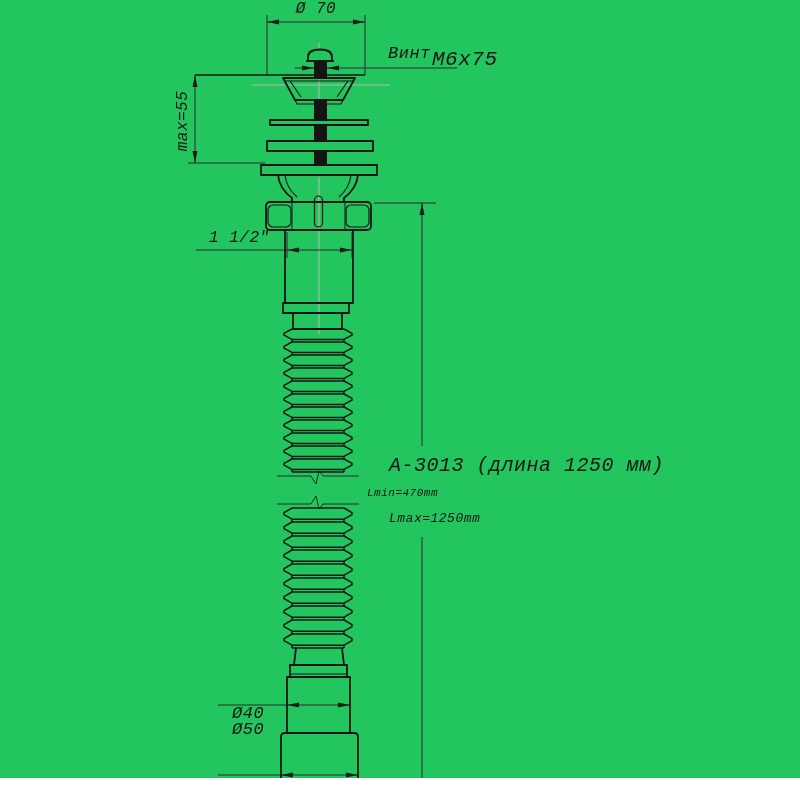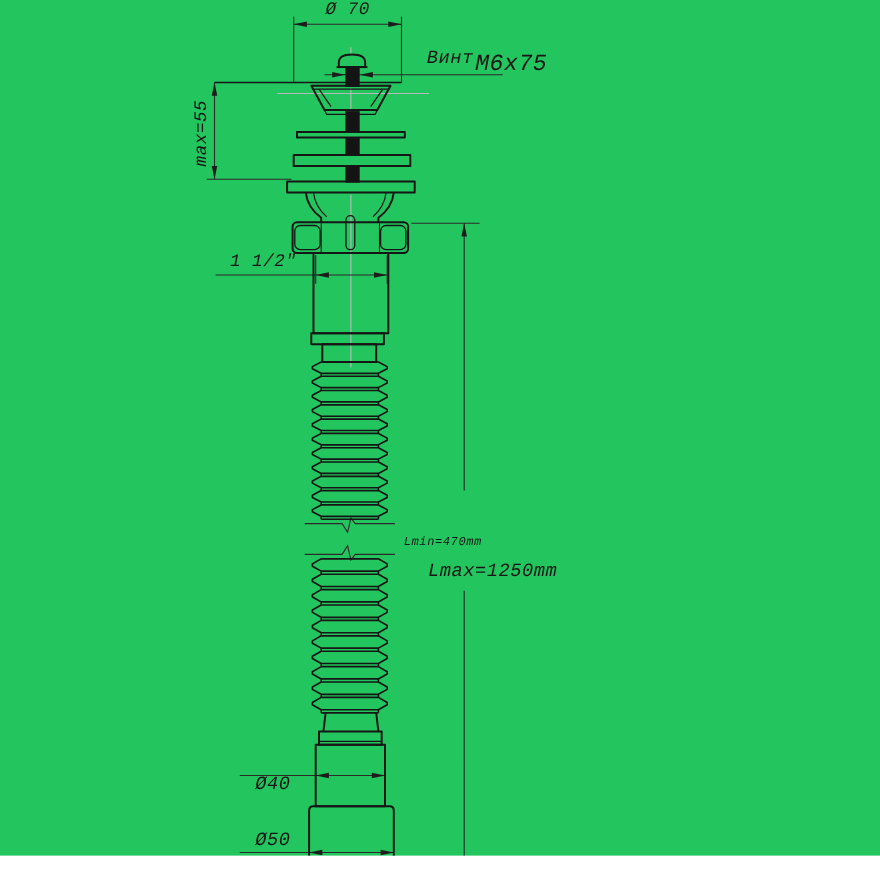--- a/index.html
+++ b/index.html
@@ -12,23 +12,23 @@
     position:absolute;font-style:italic;color:#161616;white-space:nowrap;
     letter-spacing:0.5px;line-height:1.1;
   }
   #lbl-d70{left:266px;top:1px;width:100px;text-align:center;font-size:16px;}
   #lbl-vint{left:388px;top:25px;font-size:17px;margin-top:20px;}
   #lbl-m6{left:388px;top:48px;font-size:21px;margin-left:44px;}
   #lbl-max{left:134px;top:112px;width:100px;height:18px;text-align:center;font-size:16px;transform:rotate(-90deg);}
   #lbl-thread{left:209px;top:230px;font-size:16px;}
   #lbl-model{left:389px;top:455px;font-size:20px;}
   #lbl-lmin{left:367px;top:487px;font-size:11px;}
-  #lbl-lmax{left:389px;top:512px;font-size:17px;}
+  #lbl-lmax{left:389px;top:512px;font-size:13px;}
   #lbl-d40{left:232px;top:686px;font-size:17px;margin-top:19px;}
-  #lbl-d50{left:232px;top:756px;font-size:17px;}
+  #lbl-d50{left:232px;top:721px;font-size:17px;}
 </style>
 </head>
 <body>
 
 <div class="stage">
 
   <svg width="800" height="800" viewBox="0 0 800 800">
 
     <g stroke="#b8b8b8" stroke-width="1">
       <path d="M319 43 V49"></path>
@@ -138,17 +138,18 @@
       <rect x="314" y="125" width="13" height="16"></rect>
       <rect x="314" y="151" width="13" height="15"></rect>
     </g>
   </svg>
 
   <div class="lbl" id="lbl-d70">Ø 70</div>
   <div class="lbl" id="lbl-vint">Винт</div>
   <div class="lbl" id="lbl-m6">М6х75</div>
   <div class="lbl" id="lbl-max">max=55</div>
   <div class="lbl" id="lbl-thread">1 1/2"</div>
+  <div class="lbl" id="lbl-model">А-3013 (длина 1250 мм)</div>
   <div class="lbl" id="lbl-lmin">Lmin=470mm</div>
   <div class="lbl" id="lbl-lmax">Lmax=1250mm</div>
   <div class="lbl" id="lbl-d40">Ø40</div>
   <div class="lbl" id="lbl-d50">Ø50</div>
 </div>
 
 </body></html>

